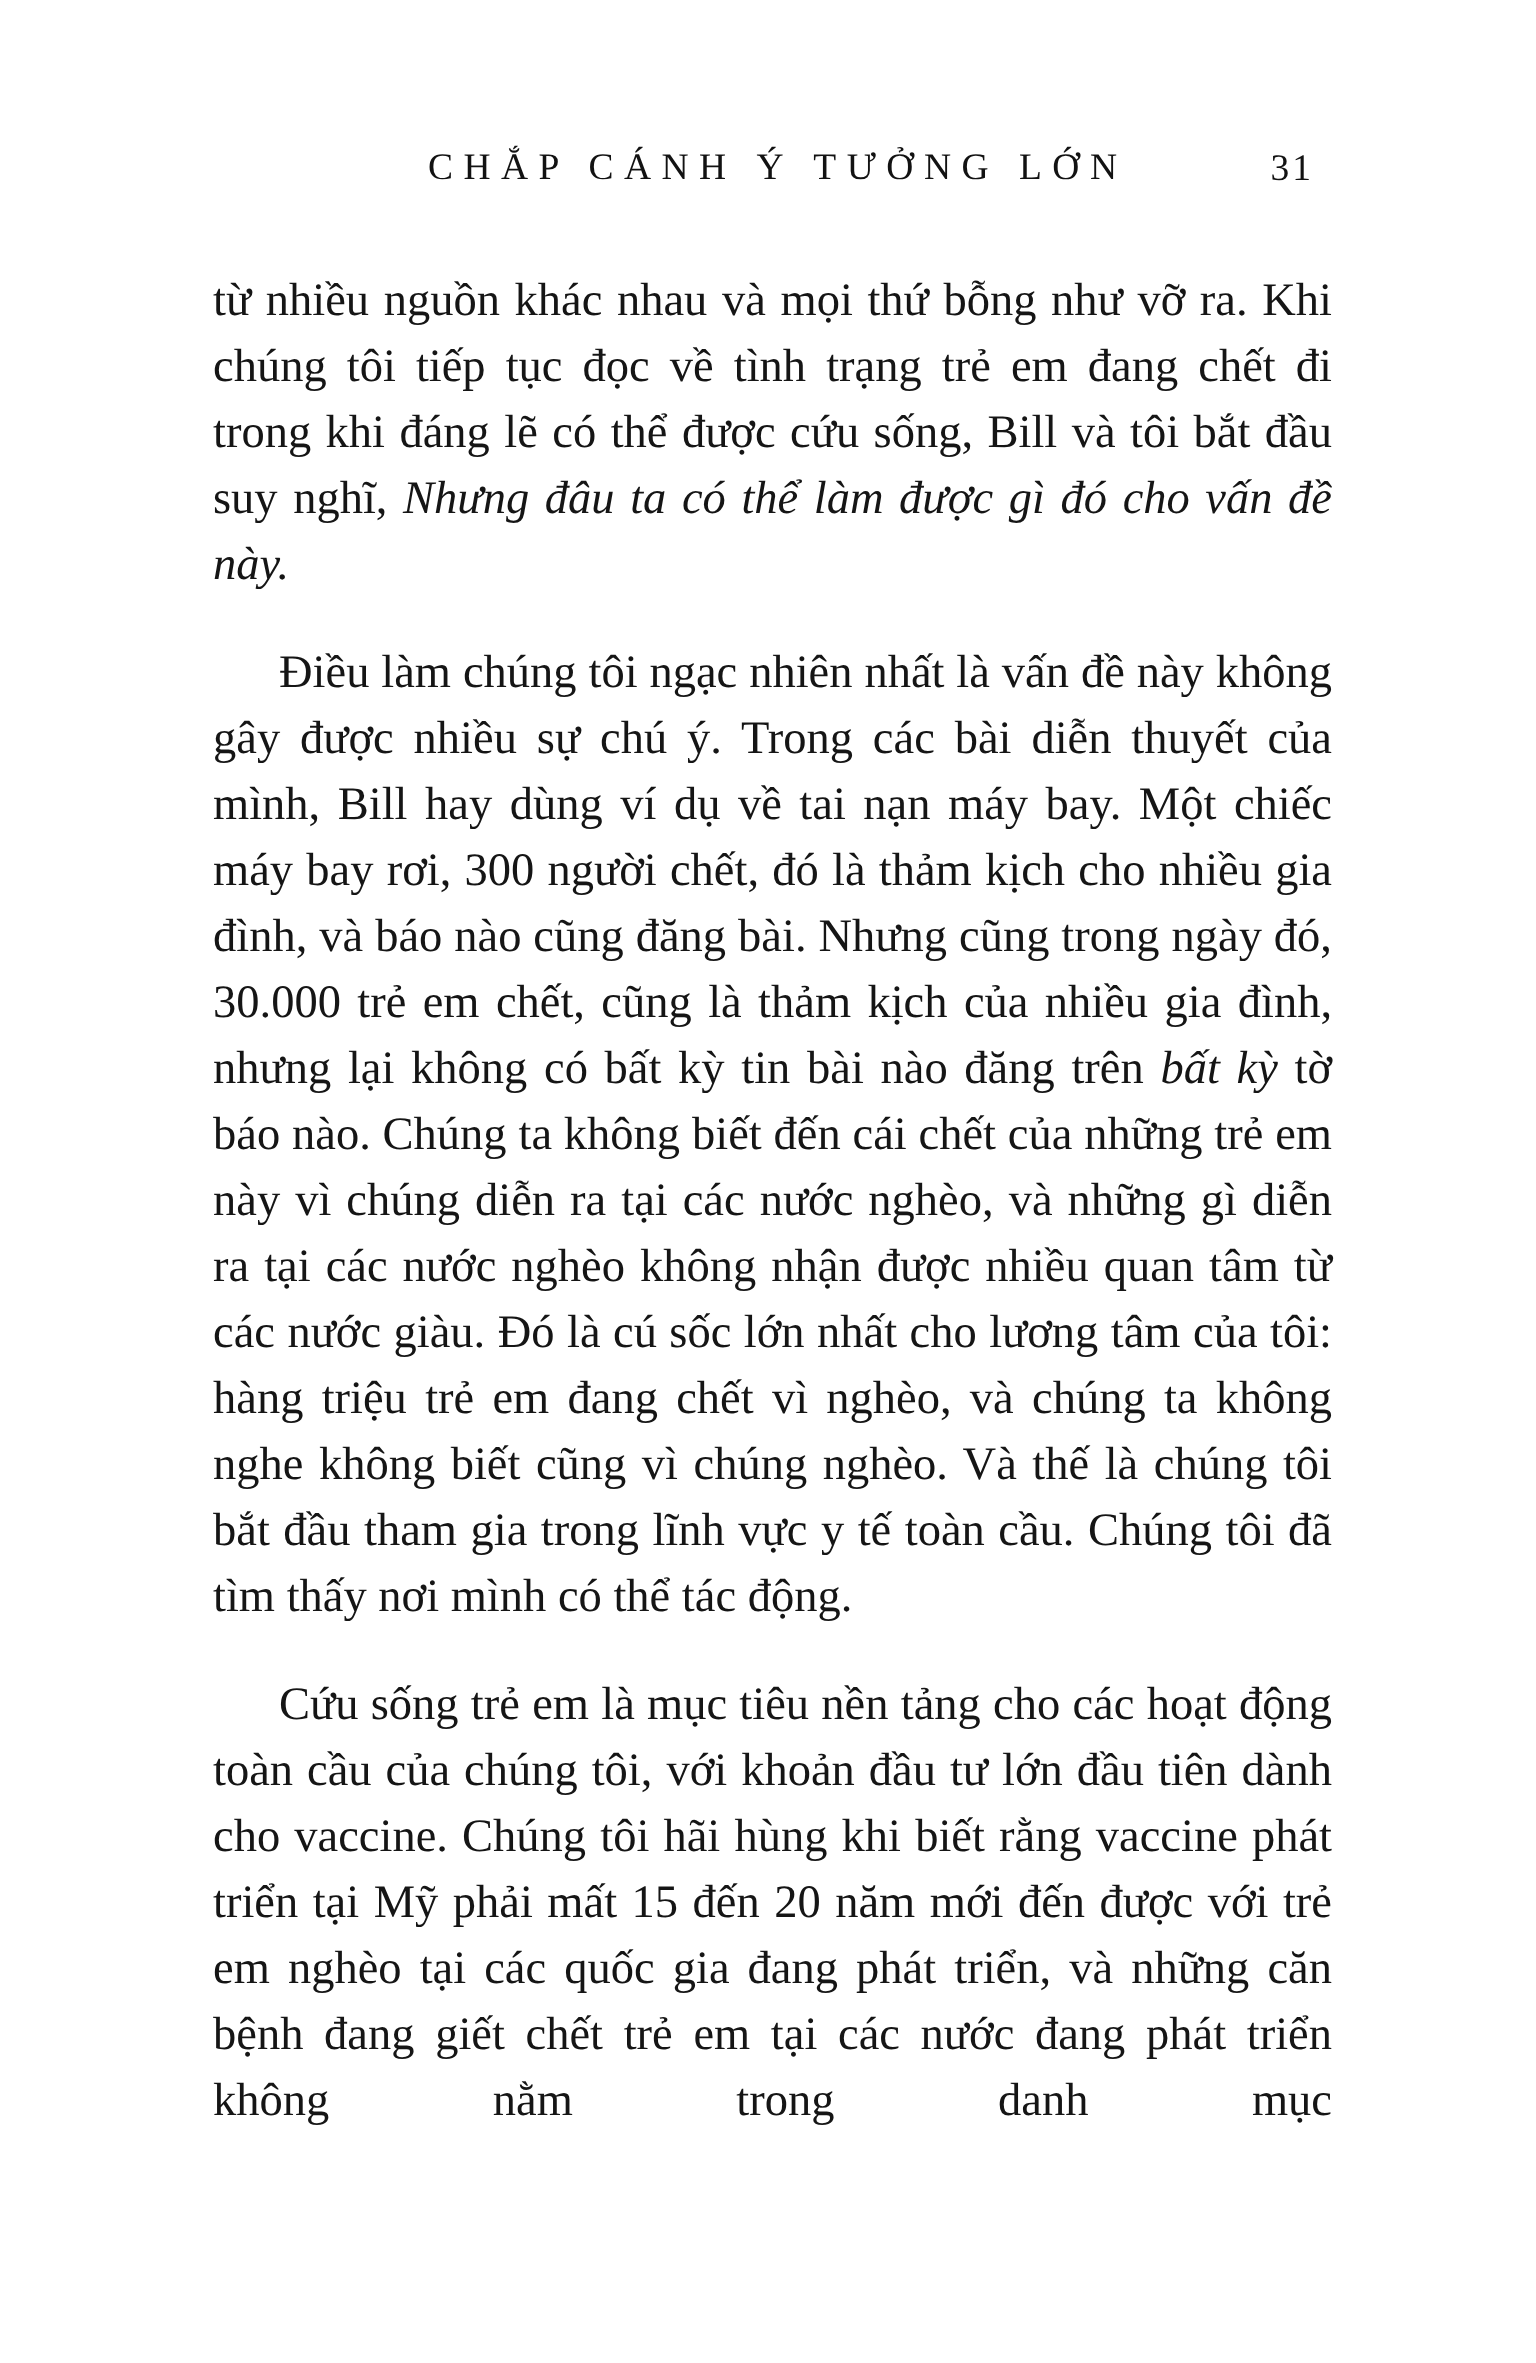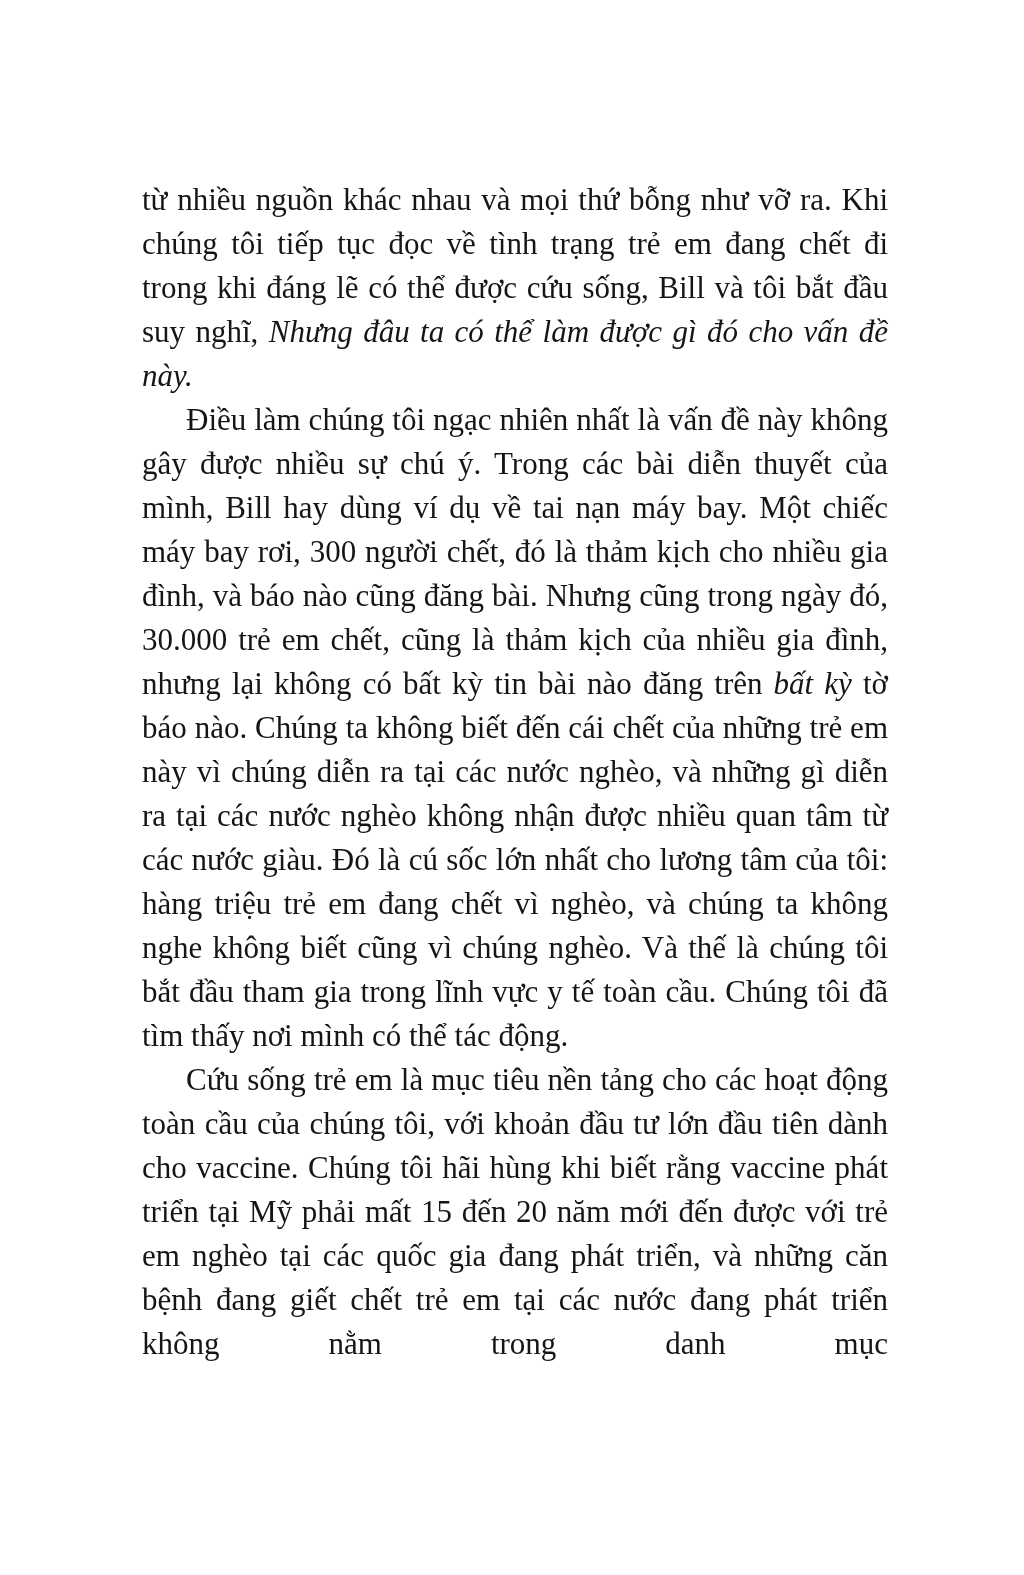--- a/index.html
+++ b/index.html
@@ -51,32 +51,37 @@
     line-height: 44px;
     text-align: justify;
     color: #151515;
   }
   .page-body p.para {
     margin: 0;
     padding: 0;
   }
   .page-body p.indent {
     text-indent: 44px;
+    margin-top: 28px;
   }
   .page-body p.justify-last {
     text-align-last: justify;
   }
   .page-body em {
     font-style: italic;
   }
 </style>
 </head>
 <body>
 
 <div class="page">
+  <div class="page-header">
+    <div class="running-title">CHẮP CÁNH Ý TƯỞNG LỚN</div>
+    <div class="page-number">31</div>
+  </div>
 
   <div class="page-body">
 
   <p class="para"><span>từ nhiều nguồn khác nhau và mọi thứ bỗng như vỡ ra. Khi chúng tôi tiếp tục đọc về tình trạng trẻ em đang chết đi trong khi đáng lẽ có thể được cứu sống, Bill và tôi bắt đầu suy nghĩ, </span><em>Nhưng đâu ta có thể làm được gì đó cho vấn đề này.</em></p>
       <p class="para indent"><span>Điều làm chúng tôi ngạc nhiên nhất là vấn đề này không gây được nhiều sự chú ý. Trong các bài diễn thuyết của mình, Bill hay dùng ví dụ về tai nạn máy bay. Một chiếc máy bay rơi, 300 người chết, đó là thảm kịch cho nhiều gia đình, và báo nào cũng đăng bài. Nhưng cũng trong ngày đó, 30.000 trẻ em chết, cũng là thảm kịch của nhiều gia đình, nhưng lại không có bất kỳ tin bài nào đăng trên </span><em>bất kỳ</em><span> tờ báo nào. Chúng ta không biết đến cái chết của những trẻ em này vì chúng diễn ra tại các nước nghèo, và những gì diễn ra tại các nước nghèo không nhận được nhiều quan tâm từ các nước giàu. Đó là cú sốc lớn nhất cho lương tâm của tôi: hàng triệu trẻ em đang chết vì nghèo, và chúng ta không nghe không biết cũng vì chúng nghèo. Và thế là chúng tôi bắt đầu tham gia trong lĩnh vực y tế toàn cầu. Chúng tôi đã tìm thấy nơi mình có thể tác động.</span></p>
       <p class="para indent justify-last"><span>Cứu sống trẻ em là mục tiêu nền tảng cho các hoạt động toàn cầu của chúng tôi, với khoản đầu tư lớn đầu tiên dành cho vaccine. Chúng tôi hãi hùng khi biết rằng vaccine phát triển tại Mỹ phải mất 15 đến 20 năm mới đến được với trẻ em nghèo tại các quốc gia đang phát triển, và những căn bệnh đang giết chết trẻ em tại các nước đang phát triển không nằm trong danh mục</span></p>
     </div>
 </div>
 
 </body></html>

